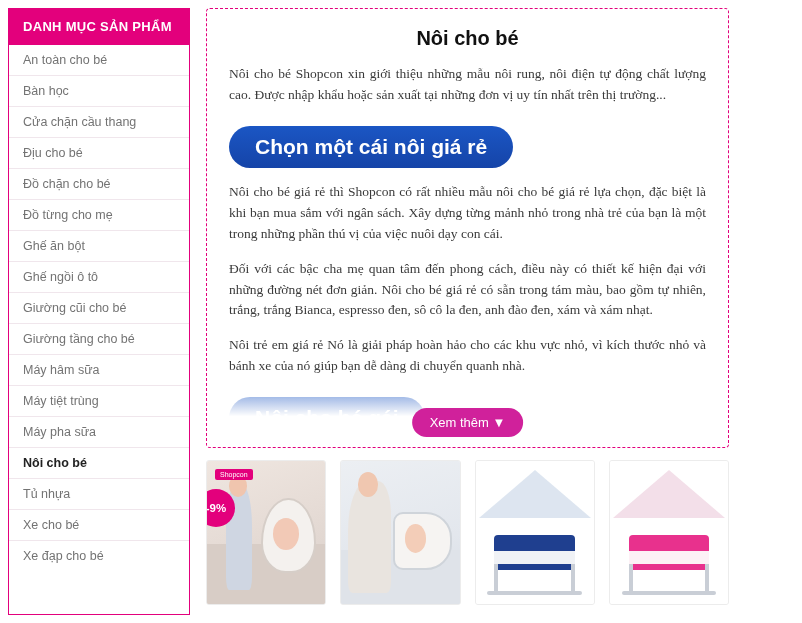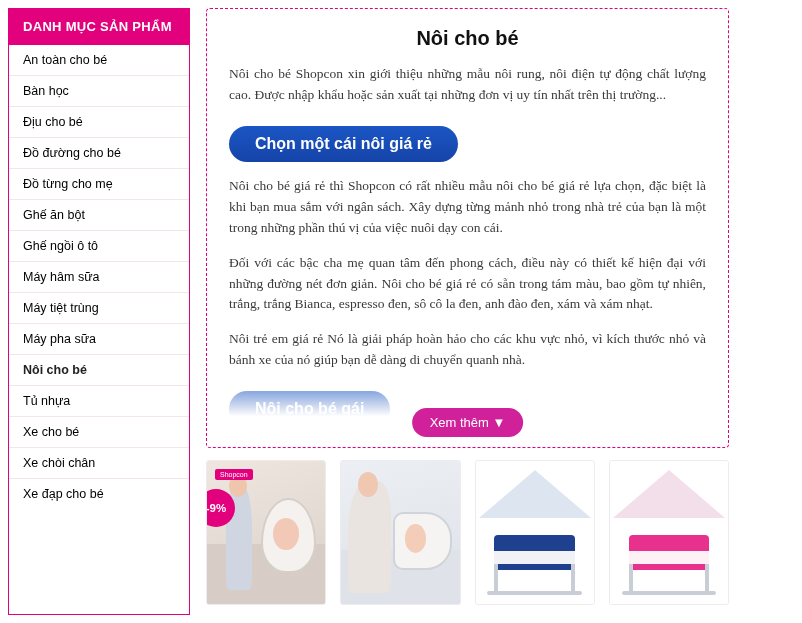--- a/index.html
+++ b/index.html
@@ -32,21 +32,21 @@
     color: #fff;
     font-size: 13px;
     font-weight: bold;
     letter-spacing: .3px;
     padding: 11px 12px 11px 14px;
     text-transform: uppercase;
   }
   .sidebar-list { list-style: none; margin: 0; padding: 0; }
   .sidebar-item {
     font-size: 12.5px;
-    color: #000000;
+    color: #737373;
     padding: 8px 12px 8px 14px;
     border-bottom: 1px solid #f0e6ec;
     cursor: pointer;
     white-space: nowrap;
     overflow: hidden;
     text-overflow: ellipsis;
   }
   .sidebar-item.active { font-weight: bold; color: #222; }
   .sidebar-item:last-child { border-bottom: none; }
 
@@ -77,21 +77,21 @@
     font-size: 13.5px;
     line-height: 1.55;
     color: #3a3a3a;
     text-align: justify;
     font-family: Liberation Serif, serif;
   }
   .heading-pill {
     display: inline-block;
     background: linear-gradient(#1b56c4, #1544a8);
     color: #fff;
-    font-size: 16px;
+    font-size: 21px;
     font-weight: bold;
     border-radius: 24px;
     padding: 9px 26px;
     margin: 6px 0 14px 0;
   }
   .fade-mask {
     position: absolute;
     left: 1px; right: 1px; bottom: 1px;
     height: 78px;
     background: linear-gradient(rgba(255,255,255,0), #fff 62%);
@@ -179,32 +179,34 @@
 </head>
 <body>
 
 <div class="page">
 
   <aside class="sidebar">
     <div class="sidebar-header">DANH MỤC SẢN PHẨM</div>
     <ul class="sidebar-list">
       <li class="sidebar-item">An toàn cho bé</li>
       <li class="sidebar-item">Bàn học</li>
+      <li class="sidebar-item">Cửa chặn cầu thang</li>
       <li class="sidebar-item">Địu cho bé</li>
-      <li class="sidebar-item">Đồ đường cho bé</li>
+      <li class="sidebar-item">Đồ chặn cho bé</li>
       <li class="sidebar-item">Đồ từng cho mẹ</li>
       <li class="sidebar-item">Ghế ăn bột</li>
       <li class="sidebar-item">Ghế ngồi ô tô</li>
+      <li class="sidebar-item">Giường cũi cho bé</li>
+      <li class="sidebar-item">Giường tầng cho bé</li>
       <li class="sidebar-item">Máy hâm sữa</li>
       <li class="sidebar-item">Máy tiệt trùng</li>
       <li class="sidebar-item">Máy pha sữa</li>
       <li class="sidebar-item active">Nôi cho bé</li>
       <li class="sidebar-item">Tủ nhựa</li>
       <li class="sidebar-item">Xe cho bé</li>
-      <li class="sidebar-item">Xe chòi chân</li>
       <li class="sidebar-item">Xe đạp cho bé</li>
 
     </ul>
   </aside>
 
   <main class="main">
 
     <section class="article-card">
       <h1 class="article-title">Nôi cho bé</h1>
 

